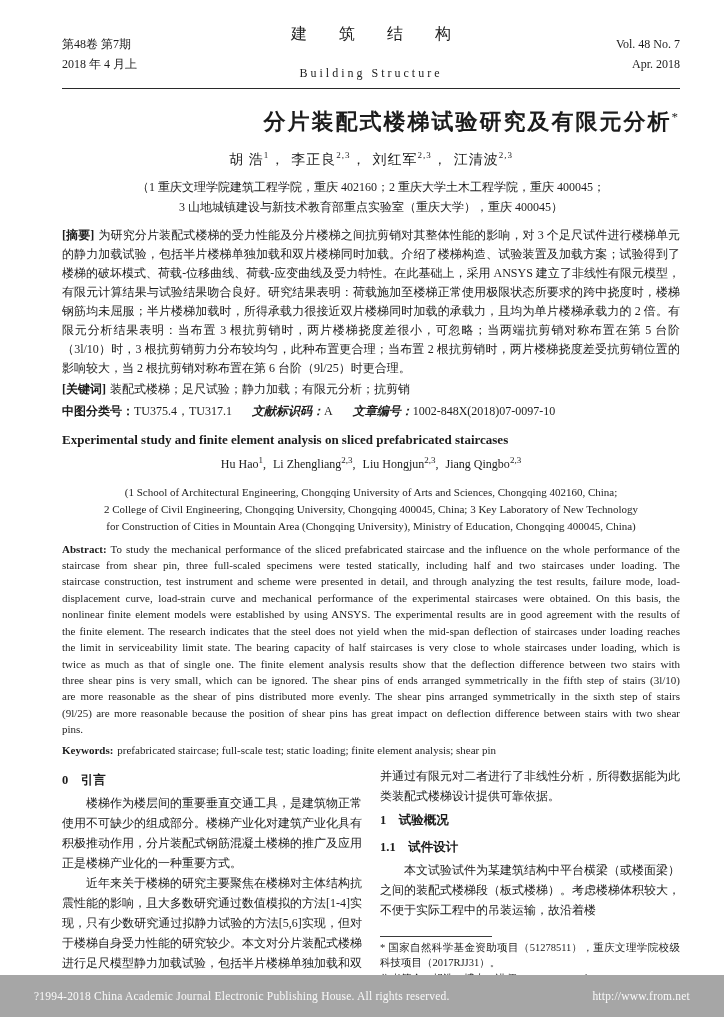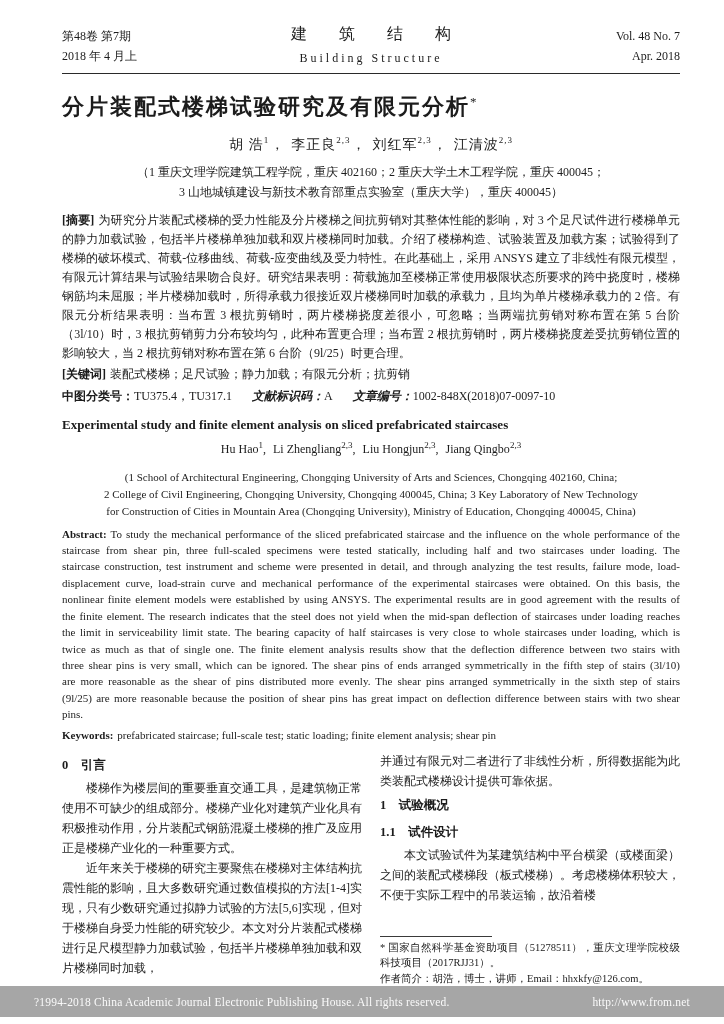--- a/index.html
+++ b/index.html
@@ -11,25 +11,25 @@
     display:flex;flex-direction:column;overflow:hidden;
   }
   .page > *{flex-shrink:0;}
 
   
   .masthead{display:flex;justify-content:space-between;align-items:center;font-size:12px;line-height:20px;}
   .mast-left{text-align:left;min-width:112px;}
   .mast-right{text-align:right;min-width:112px;}
   .mast-center{text-align:center;}
   .jname-cn{font-size:16px;letter-spacing:14px;padding-left:14px;}
-  .jname-en{font-size:12px;letter-spacing:3px;margin-top:4px;}
+  .jname-en{font-size:12px;letter-spacing:3px;margin-top:19px;}
   .rule{border-bottom:1.5px solid #2a2a2a;margin-top:5px;}
 
   
-  .title-cn{font-size:22px;font-weight:bold;text-align:left;letter-spacing:2px;margin:18px 0 0;}
+  .title-cn{font-size:22px;font-weight:bold;text-align:right;letter-spacing:2px;margin:18px 0 0;}
   .title-mark{font-size:13px;font-weight:normal;}
   .authors-cn{text-align:center;font-size:14px;margin-top:13px;letter-spacing:1px;}
   .authors-cn sup,.authors-en sup{font-size:9px;}
   .authors-cn .sep{margin:0 6px 0 1px;}
   .authors-en .sep{margin:0 4px 0 0;}
   .affil-cn{text-align:center;font-size:12px;line-height:20px;margin-top:8px;}
   .abstract-cn{font-size:12px;line-height:19px;text-align:justify;margin:9px 0 0;}
   .abstract-cn .lbl,.keywords-cn .lbl{font-weight:bold;margin-right:4px;}
   .keywords-cn{font-size:12px;line-height:19px;margin:2px 0 0;}
   .meta-line{font-size:12px;line-height:19px;margin:3px 0 0;}
@@ -49,21 +49,21 @@
   .col{flex:1;font-size:12px;line-height:20px;text-align:justify;}
   .col h3{font-size:12.5px;font-weight:bold;margin:4px 0 3px;}
   .col p{margin:0;}
   .indent{text-indent:2em;}
   .right-col{display:flex;flex-direction:column;}
   .footnote{margin-top:auto;font-size:10.5px;line-height:15.5px;text-align:justify;}
   .fn-rule{width:112px;border-top:1px solid #3a3a3a;margin-bottom:3px;}
 
   
   .cnki-footer{
-    position:absolute;left:0;right:0;bottom:7px;height:31px;
+    position:absolute;left:0;right:0;bottom:7px;height:42px;
     background:#a6a6a6;color:#fafafa;font-size:11.5px;
     display:flex;align-items:center;justify-content:space-between;
     padding:0 34px;box-sizing:border-box;letter-spacing:.2px;
   }
 </style>
 </head>
 <body>
 
 <div class="page">
 

